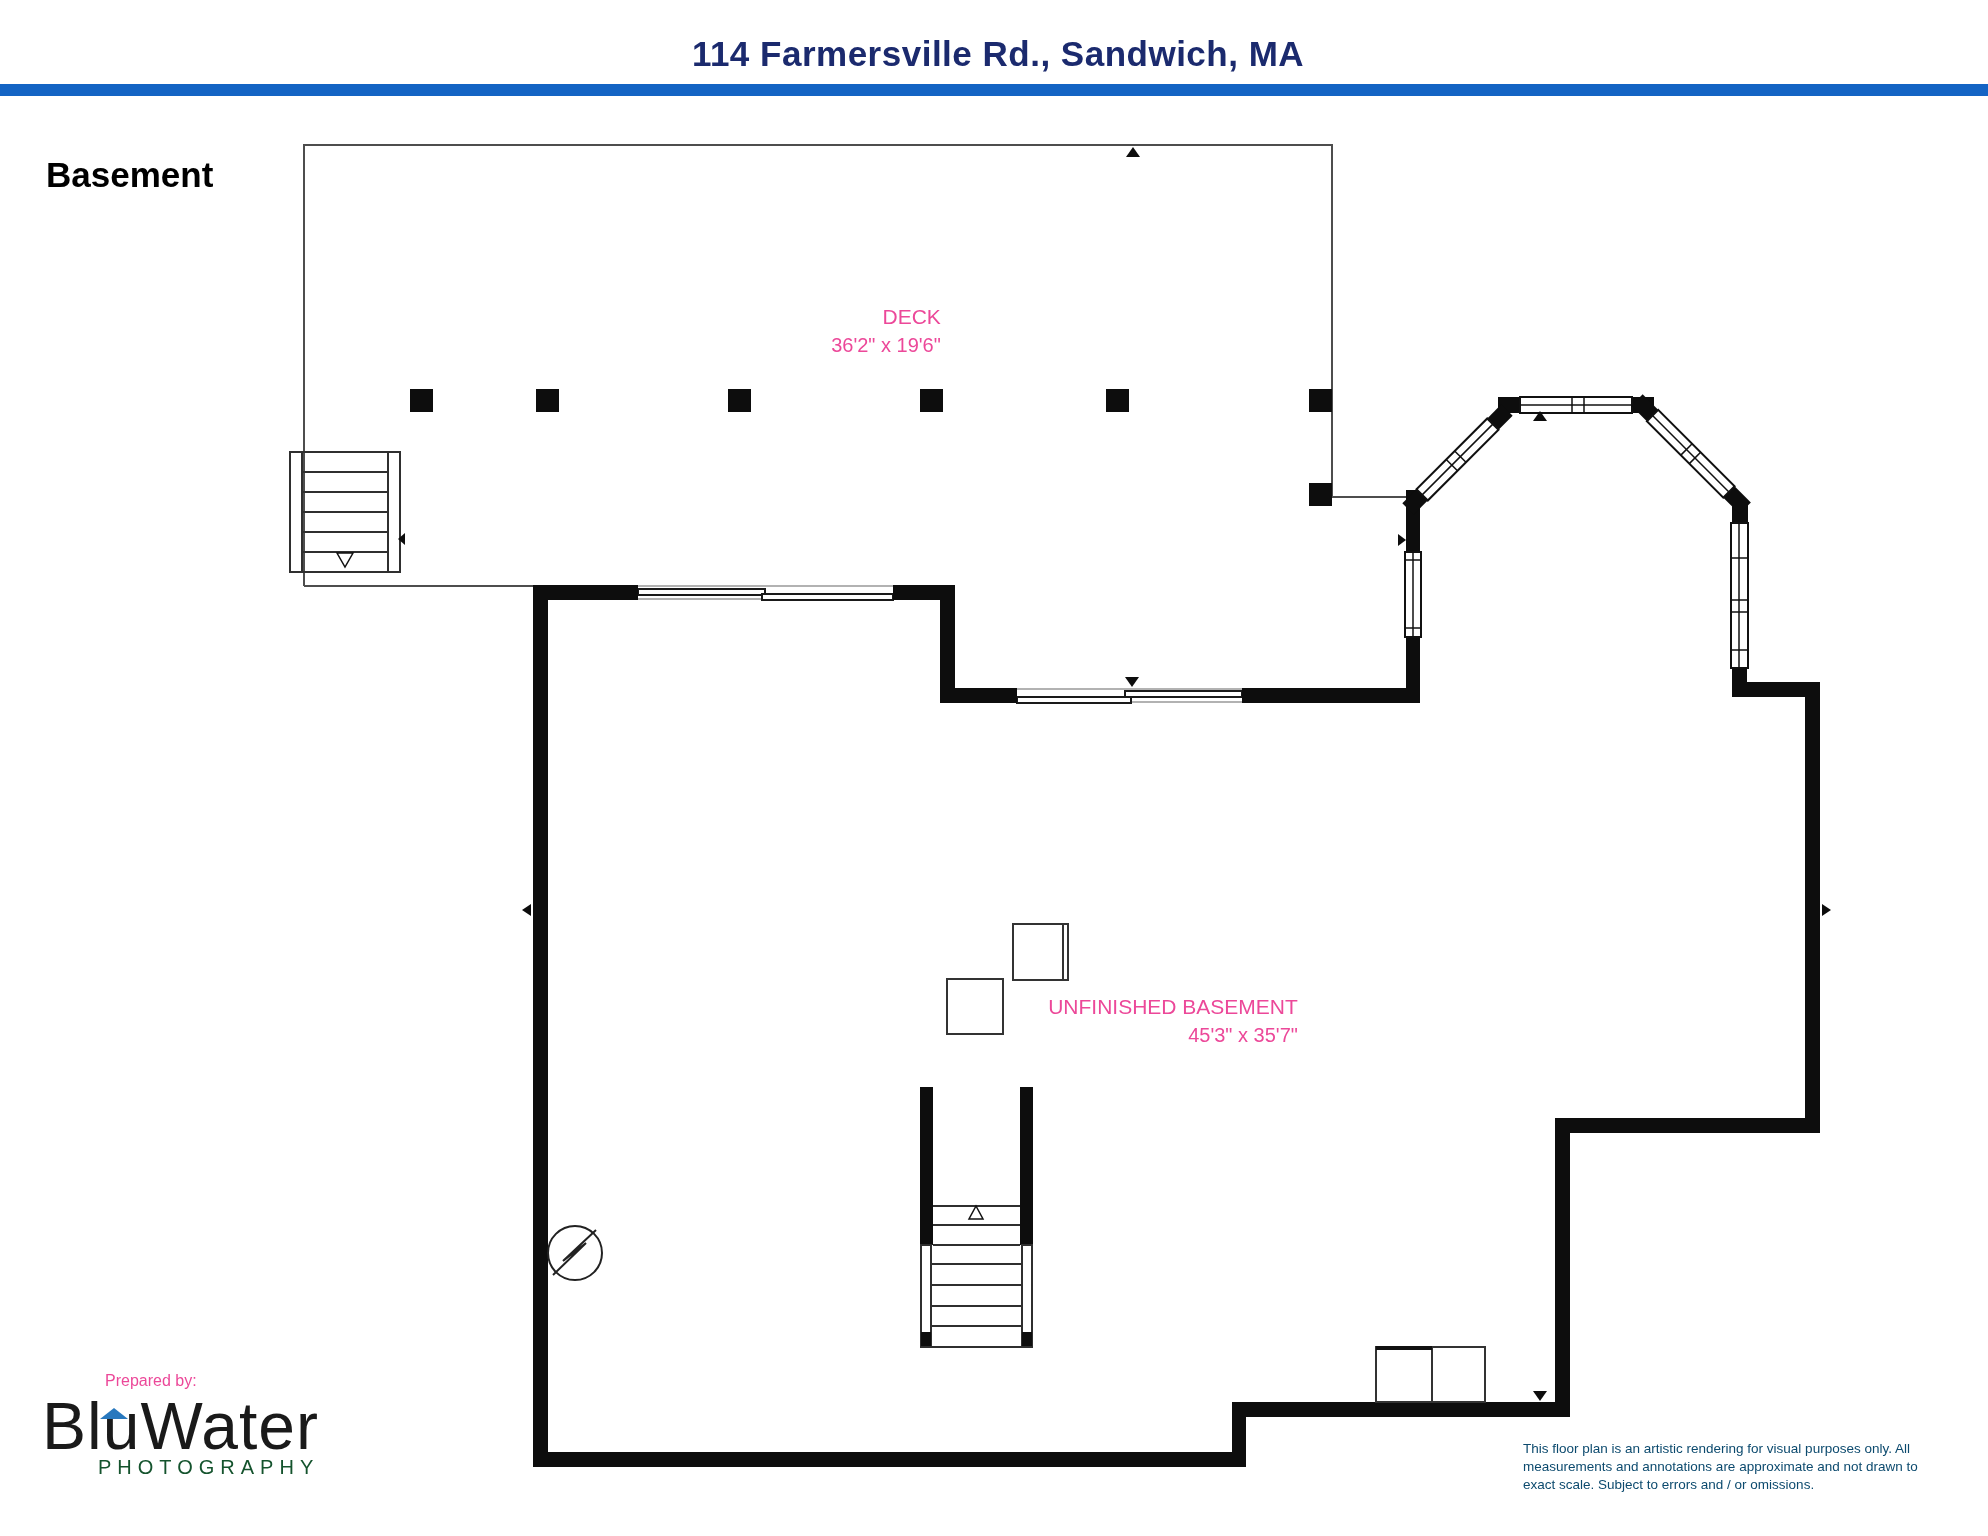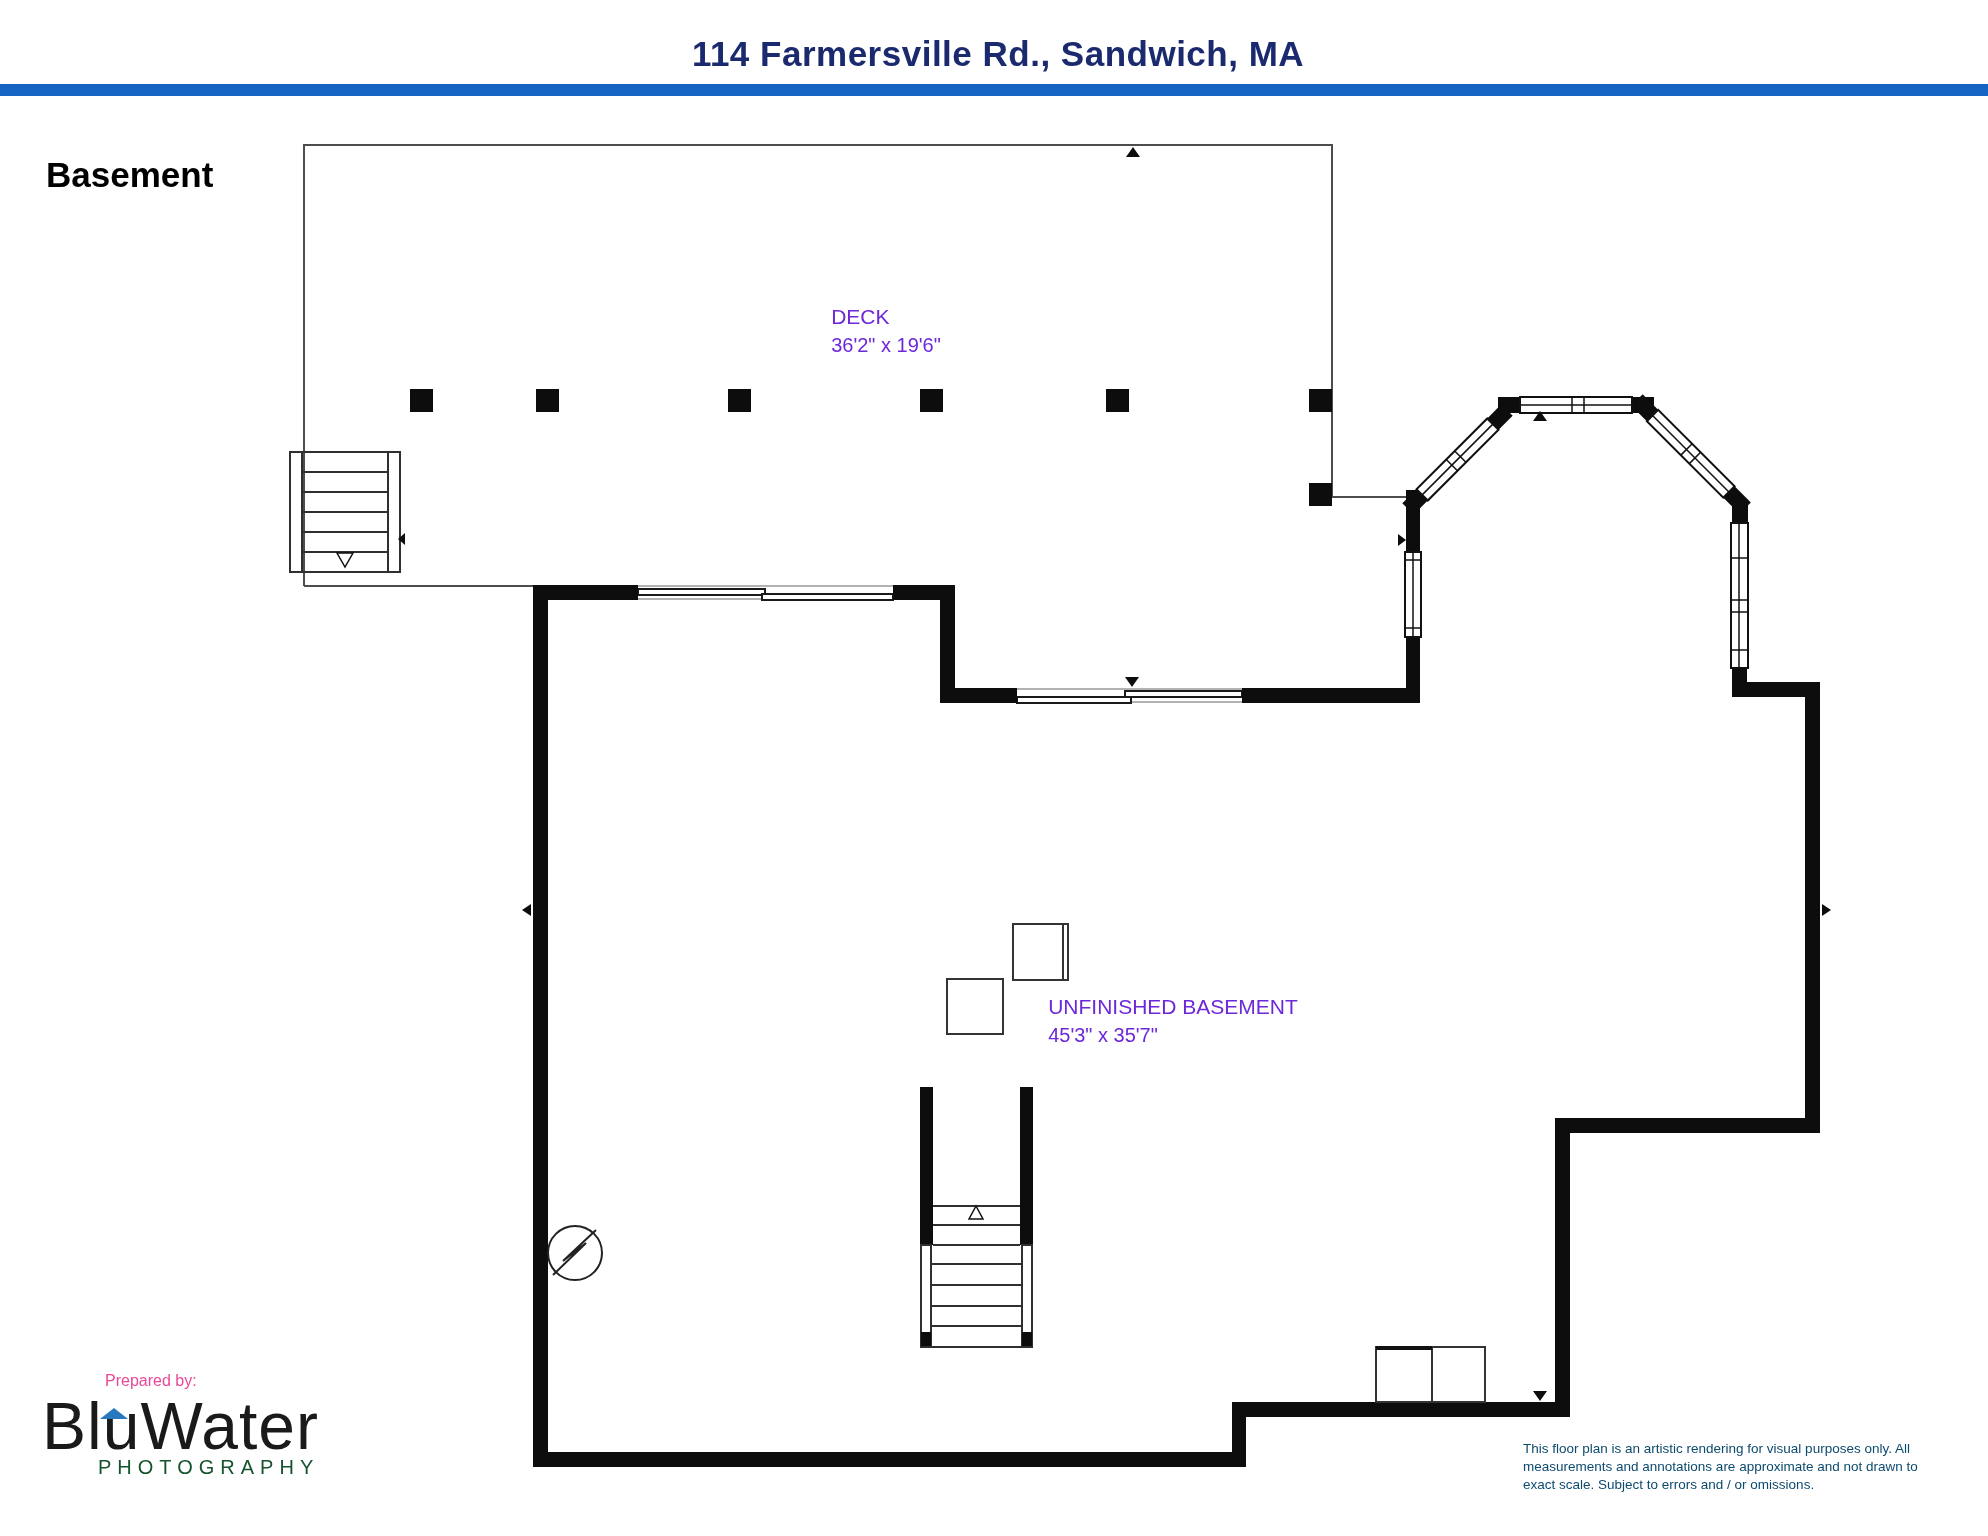--- a/index.html
+++ b/index.html
@@ -3,22 +3,22 @@
 <meta charset="utf-8">
 <style>
   html,body{margin:0;padding:0;background:#ffffff;}
   .page{position:relative;width:1988px;height:1536px;background:#ffffff;
         font-family:"Liberation Sans", sans-serif;overflow:hidden;padding-left:8px;}
   .page-title{position:absolute;top:34px;left:0;width:100%;text-align:center;
         font-size:35px;font-weight:bold;color:#1b2a6e;letter-spacing:0.5px;}
   .title-rule{position:absolute;top:84px;left:0;width:100%;height:12px;background:#1464c4;}
   .floor-label{position:absolute;top:155px;left:46px;font-size:35px;font-weight:bold;color:#000;}
   .plan-svg{position:absolute;left:0;top:0;width:1988px;height:1536px;}
-  .room-label{position:absolute;transform:translateX(-50%);text-align:left;
-        color:#6d28d9;font-size:21px;line-height:1.38;white-space:nowrap;}
+  .room-label{position:absolute;transform:translateX(-50%);text-align:right;
+        color:#ec4899;font-size:21px;line-height:1.38;white-space:nowrap;}
   .room-label .dims{font-size:20px;}
   .logo-block{position:absolute;left:0;top:1368px;width:320px;}
   .prepared-by{position:absolute;left:105px;top:4px;font-size:16px;color:#ec4899;}
   .logo-main{position:absolute;left:42px;top:20px;font-size:66px;font-weight:300;
         color:#1a1a1a;letter-spacing:1px;}
   .logo-roof{position:absolute;left:100px;top:40px;width:0;height:0;
         border-left:14px solid transparent;border-right:14px solid transparent;
         border-bottom:11px solid #2878be;}
   .logo-sub{position:absolute;left:98px;top:88px;font-size:20px;letter-spacing:6px;
         color:#14532d;font-weight:300;}

